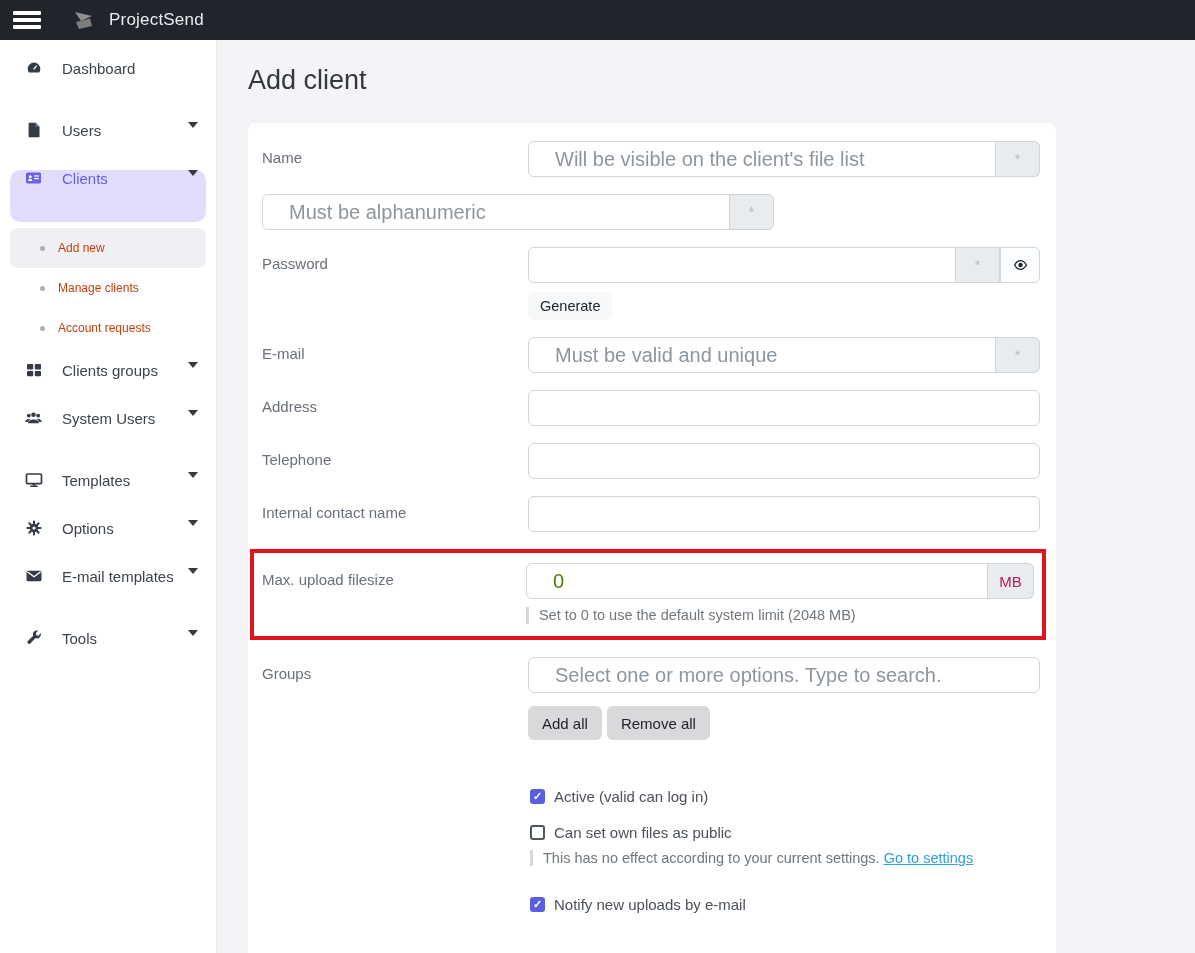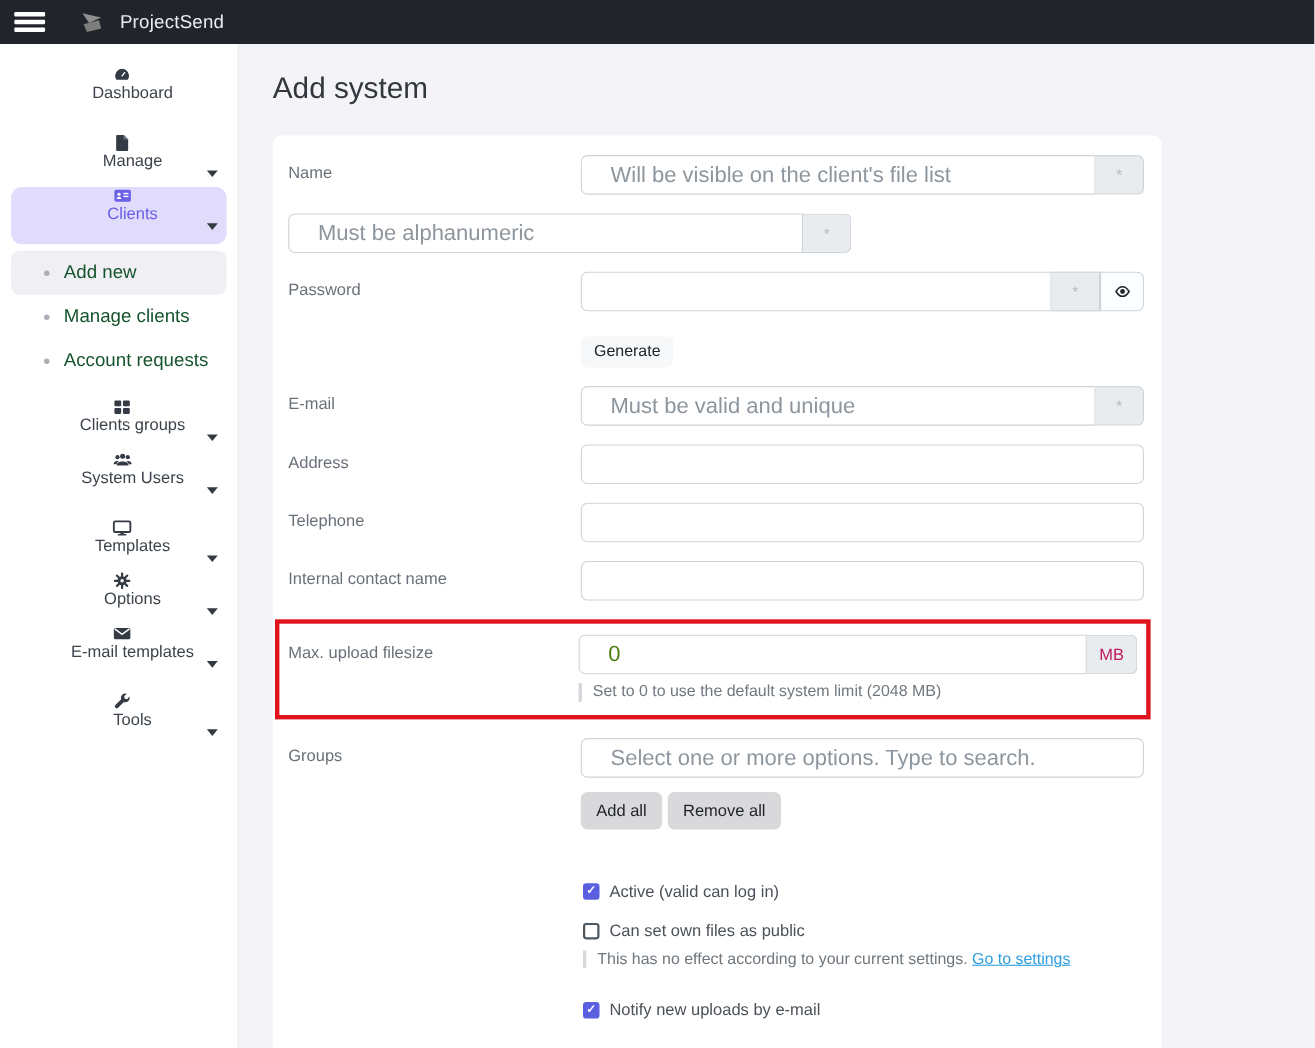--- a/index.html
+++ b/index.html
@@ -19,36 +19,36 @@
   .hamburger { margin-left:9px; cursor:pointer; padding:4px; }
   .hamburger .bar { width:28px; height:4px; background:#fff; border-radius:1px; margin:3px 0; }
   .brand-logo { margin-left:27px; display:flex; align-items:center; }
   .brand-title { margin-left:14px; color:#e9ecef; font-size:17px; letter-spacing:.2px; }
   
   .sidebar {
     position:absolute; top:40px; left:0; bottom:0; width:217px;
     background:#ffffff; border-right:1px solid #e9e9ee; padding-top:20px;
   }
   .nav-item {
-    height:48px; display:flex; align-items:center;
-    padding:0 18px 0 24px; font-size:15px; color:#3c434b; cursor:pointer;flex-direction:column;
+    height:48px; display:flex; 
+    padding:0 18px 0 24px; font-size:15px; color:#3c434b; cursor:pointer;
   }
   .nav-item .nav-icon { width:19px; display:flex; justify-content:center; }
   .nav-item .nav-label { margin-left:19px; }
   .caret { margin-left:auto; width:0; height:0;
     border-left:5px solid transparent; border-right:5px solid transparent;
     border-top:6px solid #343a40; }
   .gap { margin-top:14px; }
   .nav-item.active {
     margin:0 10px; padding:0 8px 0 14px; height:52px;
     background:#e2dcfc; border-radius:10px; color:#665ee4;
   }
   .sub-item {
     height:40px; display:flex; align-items:center;
-    padding-left:40px; font-size:17px; color:#14532d; cursor:pointer;
+    padding-left:40px; font-size:12px; color:#c2410c; cursor:pointer;
   }
   .sub-item .bullet { width:5px; height:5px; border-radius:50%; background:#a9afb5; margin-right:13px; }
   .sub-item.active {
     margin:6px 10px 0 10px; padding-left:30px; border-radius:8px; background:#f0f0f4;
   }
   
   .main {
     position:absolute; top:40px; left:217px; right:0; bottom:0;
     background:#f4f4f8; padding:25px 0 0 31px; overflow:hidden;
   }
@@ -78,21 +78,21 @@
     width:40px; display:flex; align-items:center; justify-content:center;
     background:#fcfdfe; border:1px solid #ced4da; border-left:1px solid #ced4da;
     border-radius:0 6px 6px 0; cursor:pointer;
   }
   .addon-unit {
     width:46px; display:flex; align-items:center; justify-content:center;
     background:#e9ecef; border:1px solid #ced4da; border-left:0;
     border-radius:0 6px 6px 0; color:#be185d; font-size:15px;
   }
   .btn-light {
-    display:inline-block; margin-top:23px; background:#f7f8f9; color:#212529;
+    display:inline-block; margin-top:9px; background:#f7f8f9; color:#212529;
     border:none; border-radius:6px; padding:6px 12px; font-size:14.5px;
     font-family:"Liberation Sans",sans-serif; cursor:pointer;
   }
   .btn-gray {
     background:#d9d9db; color:#212529; border:none; border-radius:6px;
     padding:0 14px; height:34px; font-size:15px;
     font-family:"Liberation Sans",sans-serif; cursor:pointer;
   }
   .btn-row { display:flex; gap:5px; margin-top:13px; }
   .help-note {
@@ -151,21 +151,21 @@
     <span class="nav-label">Dashboard</span>
   </div>
 
   <div class="nav-item gap">
     <span class="nav-icon">
       <svg width="14" height="16" viewBox="0 0 14 16">
         <path d="M2.5 0.8h6l4 4V14.4a.9.9 0 0 1-.9.9H2.5a.9.9 0 0 1-.9-.9V1.7a.9.9 0 0 1 .9-.9z" fill="#343b44"></path>
         <path d="M8.5 0.8l4 4h-4z" fill="#6d747c"></path>
       </svg>
     </span>
-    <span class="nav-label">Manage</span>
+    <span class="nav-label">Users</span>
     <span class="caret"></span>
   </div>
 
   <div class="nav-item active">
     <span class="nav-icon">
       <svg width="19" height="16" viewBox="0 0 17 16">
         <rect x="1" y="2.6" width="15" height="10.8" rx="1.6" fill="#6a61e6"></rect>
         <circle cx="5.2" cy="6.7" r="1.5" fill="#fff"></circle>
         <path d="M3.1 10.9c0-1.3 1-2.1 2.1-2.1s2.1.8 2.1 2.1z" fill="#fff"></path>
         <rect x="9.2" y="5.3" width="4.6" height="1.3" fill="#fff"></rect>
@@ -267,21 +267,21 @@
         <path d="M14.6 3.1a3.9 3.9 0 0 1-5 5L4.3 13.4a1.7 1.7 0 0 1-2.4-2.4L7.2 5.7a3.9 3.9 0 0 1 5-5L9.9 3l.5 2.2 2.2.5z" fill="#343b44"></path>
       </svg>
     </span>
     <span class="nav-label">Tools</span>
     <span class="caret"></span>
   </div>
 
 </div>
 
 <div class="main">
-  <div class="page-title">Add system</div>
+  <div class="page-title">Add client</div>
 
   <div class="card">
 
     <div class="form-row">
       <div class="f-label">Name</div>
       <div class="f-input-col">
         <div class="igroup has-addon">
           <input class="tinput" type="text" placeholder="Will be visible on the client's file list" style="">
           <span class="addon">*</span>
         </div>

